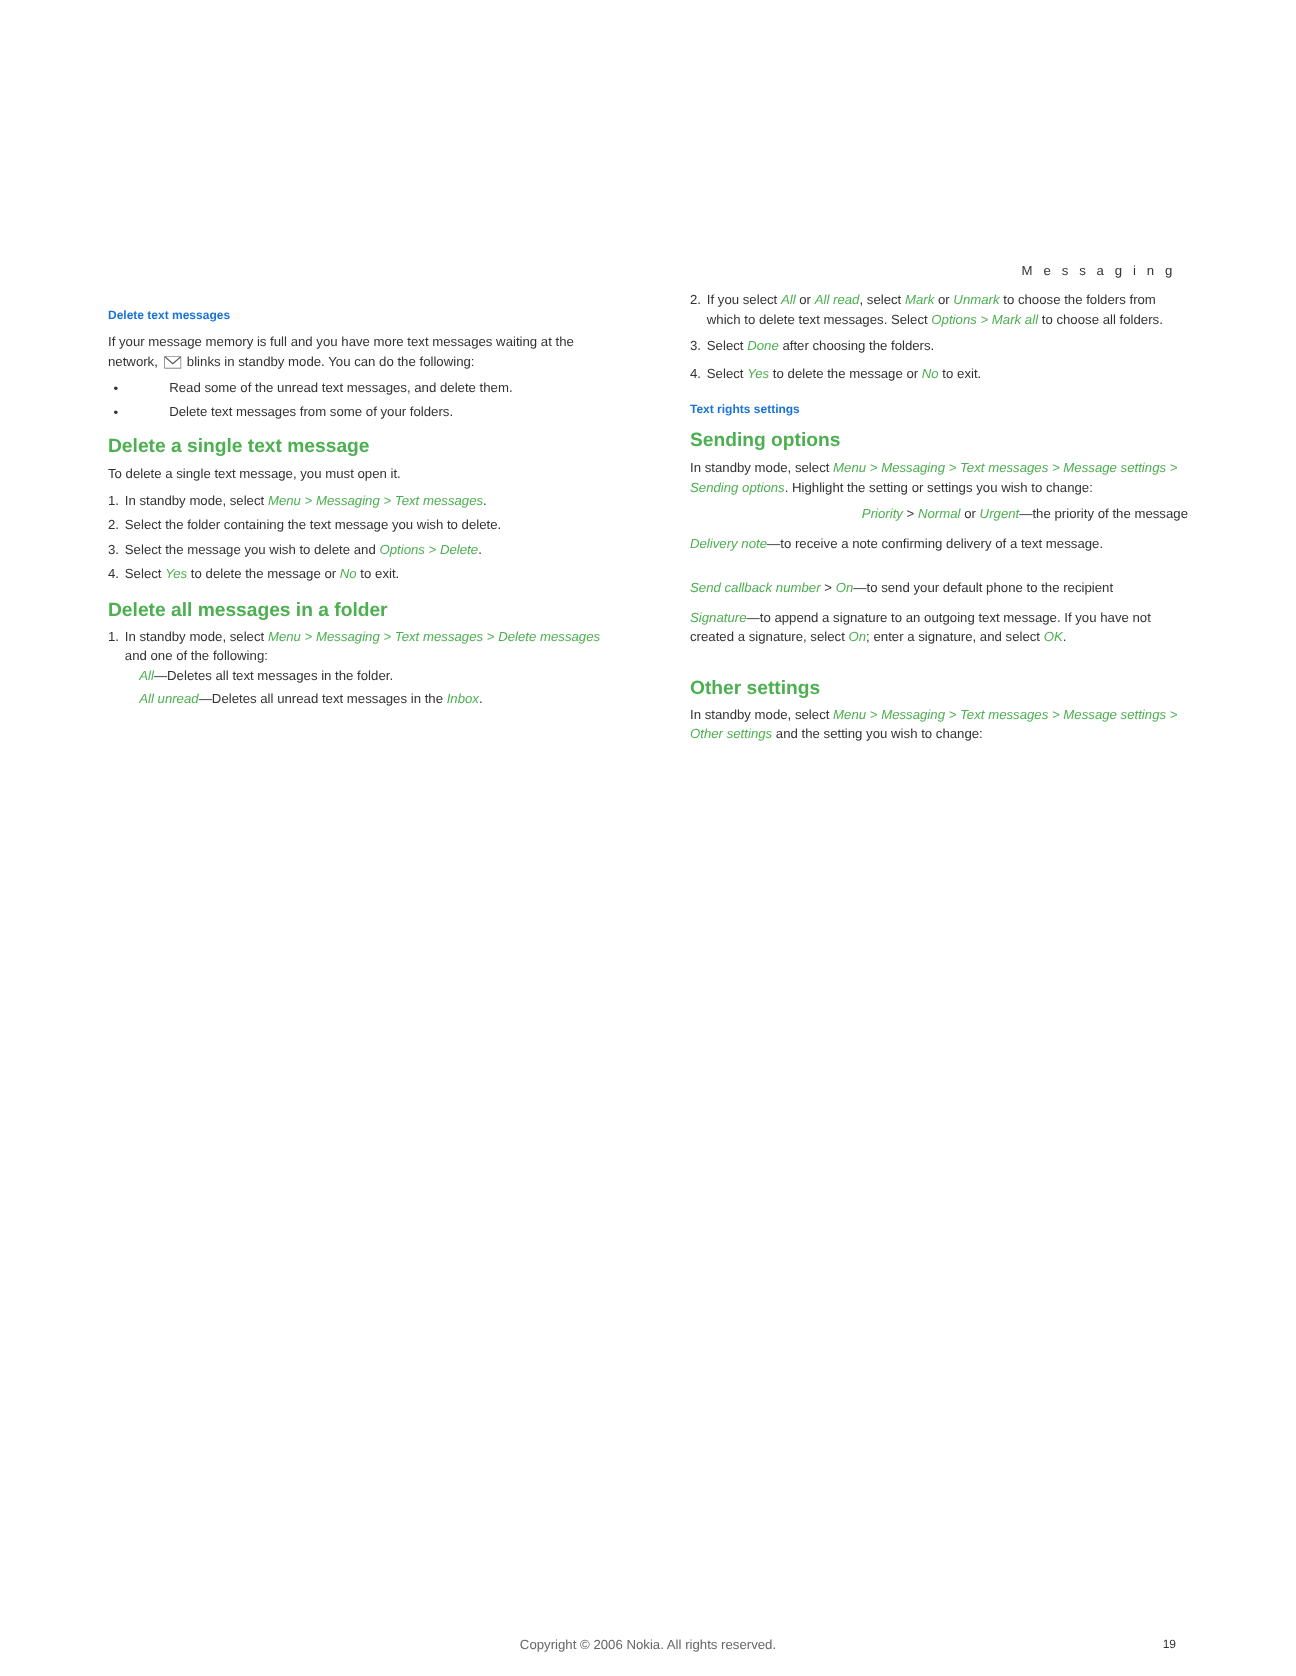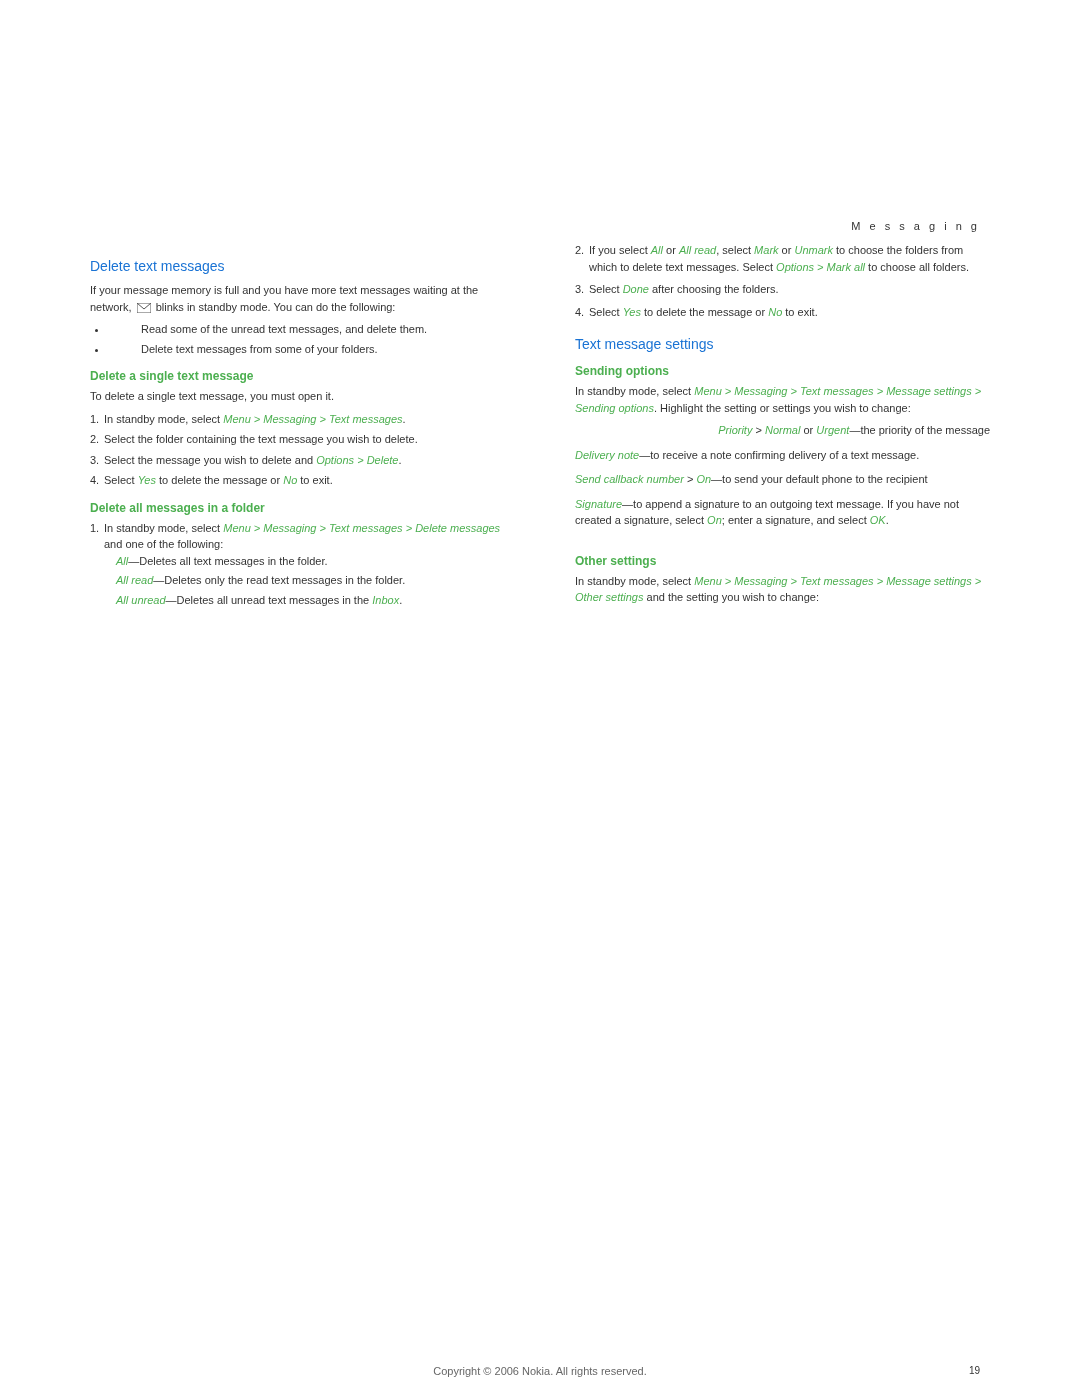--- a/index.html
+++ b/index.html
@@ -50,30 +50,30 @@
       flex: 1;
       padding-right: 20px;
     }
 
     .right-column {
       flex: 1;
       padding-left: 10px;
     }
 
     .section-title {
-      font-size: 14px;
-      font-weight: normal;
+      font-size: 10px;
+      font-weight: bold;
       color: #1a73d4;
       margin-bottom: 8px;
       margin-top: 16px;
       font-family: Arial, sans-serif;
     }
 
     .subsection-title {
-      font-size: 12px;
+      font-size: 16px;
       font-weight: bold;
       color: #4caf50;
       margin-bottom: 5px;
       margin-top: 12px;
       font-family: Arial, sans-serif;
     }
 
     .body-text {
       font-size: 11px;
       color: #333333;
@@ -216,23 +216,20 @@
         </ol>
 
         <div class="subsection-title">Delete all messages in a folder</div>
 
         <ol class="numbered-list">
           <li>
             <span class="num">1.</span>
             In standby mode, select <span class="green-italic">Menu &gt; Messaging &gt; Text messages &gt; Delete messages</span> and one of the following:
             <div class="sub-item body-text">
               <span class="green-italic">All</span>—Deletes all text messages in the folder.
-            </div>
-            <div class="sub-item body-text">
-              <span class="green-italic">All read</span>—Deletes only the read text messages in the folder.
             </div>
             <div class="sub-item body-text">
               <span class="green-italic">All unread</span>—Deletes all unread text messages in the <span class="green-italic">Inbox</span>.
             </div>
           </li>
         </ol>
       </div>
     </div>
 
     <div class="right-column">
@@ -246,33 +243,33 @@
           <span class="num">3.</span>
           Select <span class="green-italic">Done</span> after choosing the folders.
         </li>
         <li style="margin-top:6px;">
           <span class="num">4.</span>
           Select <span class="green-italic">Yes</span> to delete the message or <span class="green-italic">No</span> to exit.
         </li>
       </ol>
 
       <div style="margin-top:14px;">
-        <div class="section-title">Text message settings</div>
+        <div class="section-title">Text rights settings</div>
 
         <div class="subsection-title">Sending options</div>
 
         <div class="body-text">
           <p>In standby mode, select <span class="green-italic">Menu &gt; Messaging &gt; Text messages &gt; Message settings &gt; Sending options</span>. Highlight the setting or settings you wish to change:</p>
         </div>
 
         <div class="body-text indented-text" style="margin-bottom:8px;text-align:right;">
           <span class="green-italic">Priority</span> &gt; <span class="green-italic">Normal</span> or <span class="green-italic">Urgent</span>—the priority of the message
         </div>
 
-        <div class="body-text indented-text" style="margin-bottom:8px;">
+        <div class="body-text indented-text" style="margin-bottom:20px;">
           <span class="green-italic">Delivery note</span>—to receive a note confirming delivery of a text message.
         </div>
 
         <div class="body-text indented-text" style="margin-bottom:8px;">
           <span class="green-italic">Send callback number</span> &gt; <span class="green-italic">On</span>—to send your default phone to the recipient
         </div>
 
         <div class="body-text indented-text" style="margin-bottom:25px;">
           <span class="green-italic">Signature</span>—to append a signature to an outgoing text message. If you have not created a signature, select <span class="green-italic">On</span>; enter a signature, and select <span class="green-italic">OK</span>.
         </div>

